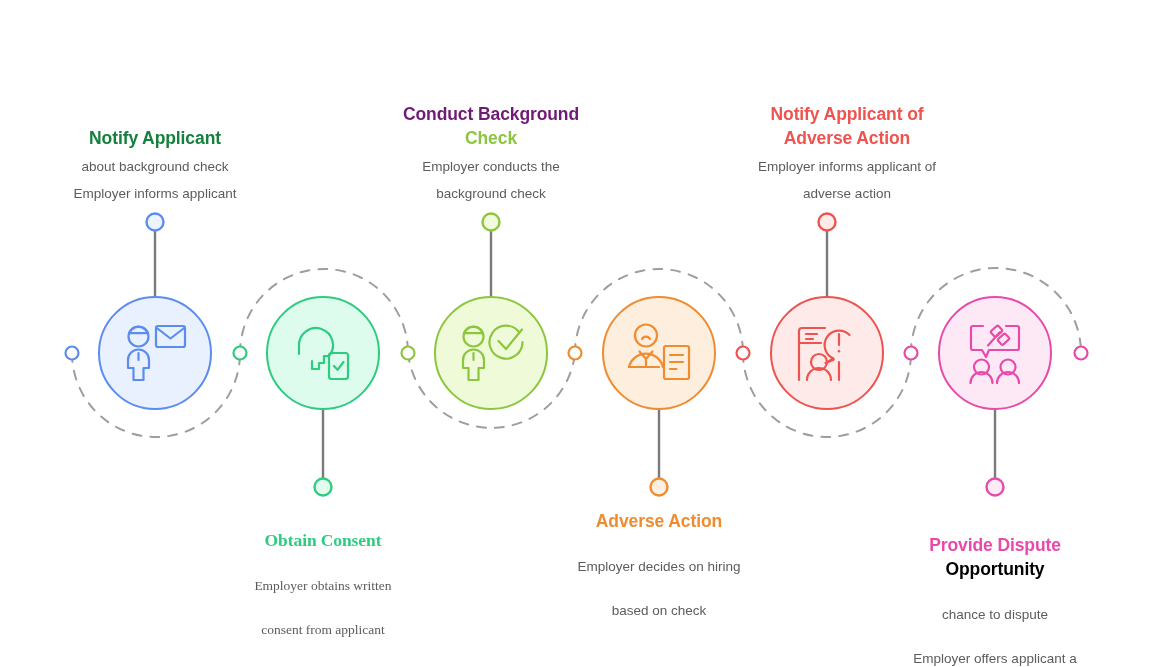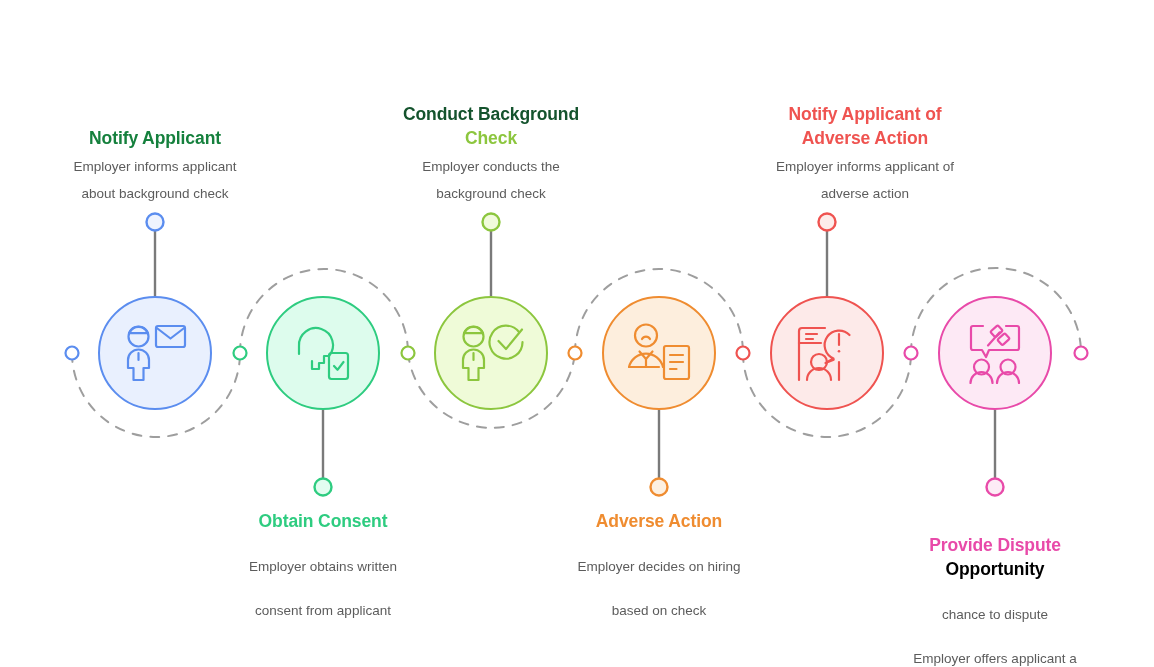--- a/index.html
+++ b/index.html
@@ -93,54 +93,54 @@
         <path d="M7.2 11.2 a10 10 0 0 1 18.6 0"></path>
         <path d="M6 38 a10.5 10.5 0 0 1 21 0 v8 h-5.5 v12 h-10 v-12 h-5.5 z"></path>
         <path d="M16.5 31 v7"></path>
         <rect x="34" y="4" width="29" height="21" rx="2"></rect>
         <path d="M34.8 6 L48.5 16.5 L62.2 6"></path>
       </g>
     </svg>
   </div>
   <div class="label top" style="left:25px;top:126px;width:260px;">
     <p class="title" style="color:#15803d;">Notify Applicant</p>
+    <p class="desc">about background check</p>
     <p class="desc">Employer informs applicant</p>
-    <p class="desc">about background check</p>
   </div>
 
   <div class="bubble" style="left:266px;top:296px;width:114px;height:114px;background:#ddfced;border-color:#2ecc80;border-width:2.2px;">
     <svg width="64" height="62" viewBox="0 0 64 62">
       <g fill="none" stroke="#2ecc80" stroke-width="2.2" stroke-linecap="round" stroke-linejoin="round">
         <path d="M8 32 V24 a17 17 0 1 1 30 10 h-5 v7 h-5 v6 h-7 v-8"></path>
         <rect x="38" y="31" width="19" height="26" rx="2.5"></rect>
         <path d="M43 44 l3.5 3.8 L52.5 40"></path>
       </g>
     </svg>
   </div>
-  <div class="label bottom" style="left:193px;top:509px;width:260px;">
+  <div class="label bottom" style="left:193px;top:528px;width:260px;font-family:Liberation Serif, serif;">
     <p class="title" style="color:#2ecc80;">Obtain Consent</p>
     <p class="desc">Employer obtains written</p>
     <p class="desc">consent from applicant</p>
   </div>
 
   <div class="bubble" style="left:434px;top:296px;width:114px;height:114px;background:#effbd8;border-color:#8cc63e;border-width:2.2px;">
     <svg width="68" height="62" viewBox="0 0 68 62">
       <g fill="none" stroke="#8cc63e" stroke-width="2.2" stroke-linecap="round" stroke-linejoin="round">
         <circle cx="16.5" cy="14.5" r="10"></circle>
         <path d="M7.2 11.2 h18.6"></path>
         <path d="M7.2 11.2 a10 10 0 0 1 18.6 0"></path>
         <path d="M6 38 a10.5 10.5 0 0 1 21 0 v8 h-5.5 v12 h-10 v-12 h-5.5 z"></path>
         <path d="M16.5 31 v7"></path>
         <path d="M62 10 a16.5 16.5 0 1 0 3.5 10.2"></path>
         <path d="M41.5 19 L49 27 L65 7.5"></path>
       </g>
     </svg>
   </div>
   <div class="label top" style="left:361px;top:102px;width:260px;">
-    <p class="title" style="color:#14532d;text-align:center;">Conduct Background</p>
+    <p class="title" style="color:#701a75;text-align:center;">Conduct Background</p>
     <p class="title" style="color:#8cc63e;text-align:center;">Check</p>
     <p class="desc">Employer conducts the</p>
     <p class="desc">background check</p>
   </div>
 
   <div class="bubble" style="left:602px;top:296px;width:114px;height:114px;background:#fdeedd;border-color:#ef8c30;border-width:2.2px;">
     <svg width="66" height="62" viewBox="0 0 66 62">
       <g fill="none" stroke="#ef8c30" stroke-width="2.2" stroke-linecap="round" stroke-linejoin="round">
         <circle cx="20" cy="13.5" r="11"></circle>
         <path d="M16 17 a4.5 4.5 0 0 1 8 0"></path>
@@ -167,21 +167,21 @@
         <path d="M11 12 h11 M11 17 h7"></path>
         <path d="M44 58 V40"></path>
         <circle cx="24" cy="40" r="8"></circle>
         <path d="M12 58 a12 12 0 0 1 24 0"></path>
         <path d="M54.5 13 a14.5 14.5 0 1 0 -16 23.5 L30.5 41 l8.2 -3.3"></path>
         <path d="M44 12 v11"></path>
         <circle cx="44" cy="29.2" r="1.3" fill="#ef5350" stroke="none"></circle>
       </g>
     </svg>
   </div>
-  <div class="label top" style="left:735px;top:102px;width:260px;">
+  <div class="label top" style="left:717px;top:102px;width:260px;">
     <p class="title" style="color:#ef5350;">Notify Applicant of</p>
     <p class="title" style="color:#ef5350;">Adverse Action</p>
     <p class="desc">Employer informs applicant of</p>
     <p class="desc">adverse action</p>
   </div>
 
   <div class="bubble" style="left:938px;top:296px;width:114px;height:114px;background:#fde9f5;border-color:#e84aa9;border-width:2.2px;">
     <svg width="64" height="62" viewBox="0 0 64 62">
       <g fill="none" stroke="#e84aa9" stroke-width="2.2" stroke-linecap="round" stroke-linejoin="round">
         <path d="M20 4 H10 a2 2 0 0 0 -2 2 v20 a2 2 0 0 0 2 2 h9 l4 7 l3 -7 h28 a2 2 0 0 0 2 -2 V6 a2 2 0 0 0 -2 -2 H43"></path>

